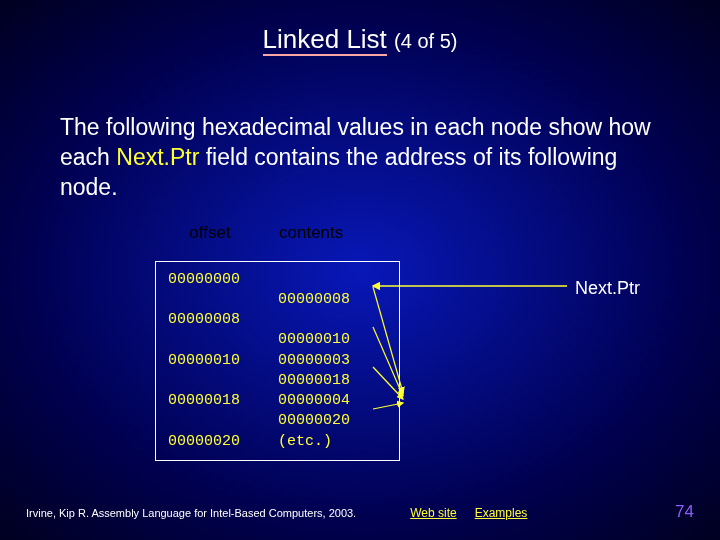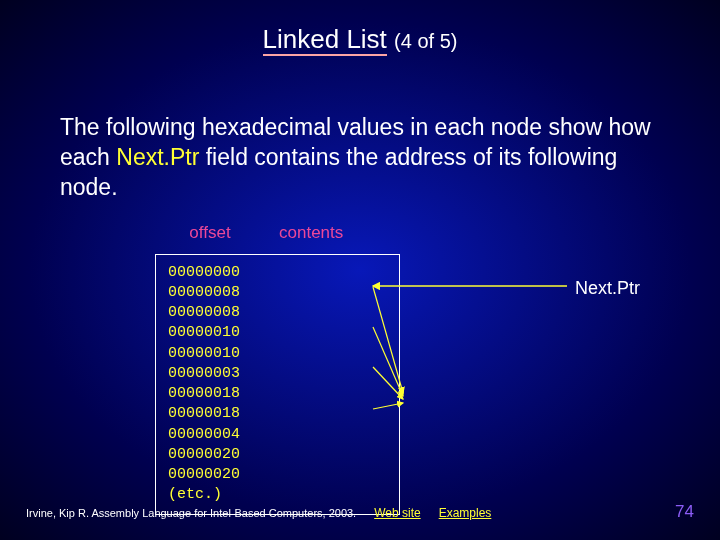--- a/index.html
+++ b/index.html
@@ -36,36 +36,36 @@
   }
   .table-area {
     position: relative;
     margin-top: 20px;
     margin-left: 155px;
     width: 420px;
   }
   .headers {
     display: flex;
     font-size: 17px;
-    color: #ec4899;
-    margin-bottom: 11px;
+    color: #000000;
+    margin-bottom: 18px;
   }
   .col-offset-header { width: 110px; text-align: center; }
   .col-contents-header { width: 100px; text-align: left; padding-left: 14px; }
   .data-box {
     border: 1px solid #ffffff;
     width: 245px;
     padding: 8px 12px;
     font-family: "Courier New", Courier, monospace;
     font-size: 15px;
     color: #ffff33;
     line-height: 1.35;
     position: relative;
   }
-  .row { display: flex; flex-direction: column; }
+  .row { display: flex; }
   .col-offset { width: 110px; }
   .col-contents { width: 100px; }
   .nextptr-label {
     position: absolute;
     left: 420px;
     top: 55px;
     font-size: 18px;
     color: #ffffff;
     white-space: nowrap;
   }
@@ -78,20 +78,21 @@
   .footer {
     position: absolute;
     bottom: 18px;
     left: 0;
     right: 0;
     padding: 0 26px;
     font-size: 11px;
     color: #ffffff;
     display: flex;
     align-items: baseline;
+    gap: 36px;
   }
   .footer .cite { flex: 0 0 auto; }
   .footer .links { margin-left: 18px; display: flex; gap: 18px; }
   .footer .links span {
     color: #ffff33;
     text-decoration: underline;
     font-size: 12px;
     cursor: pointer;
   }
   .footer .pagenum {

